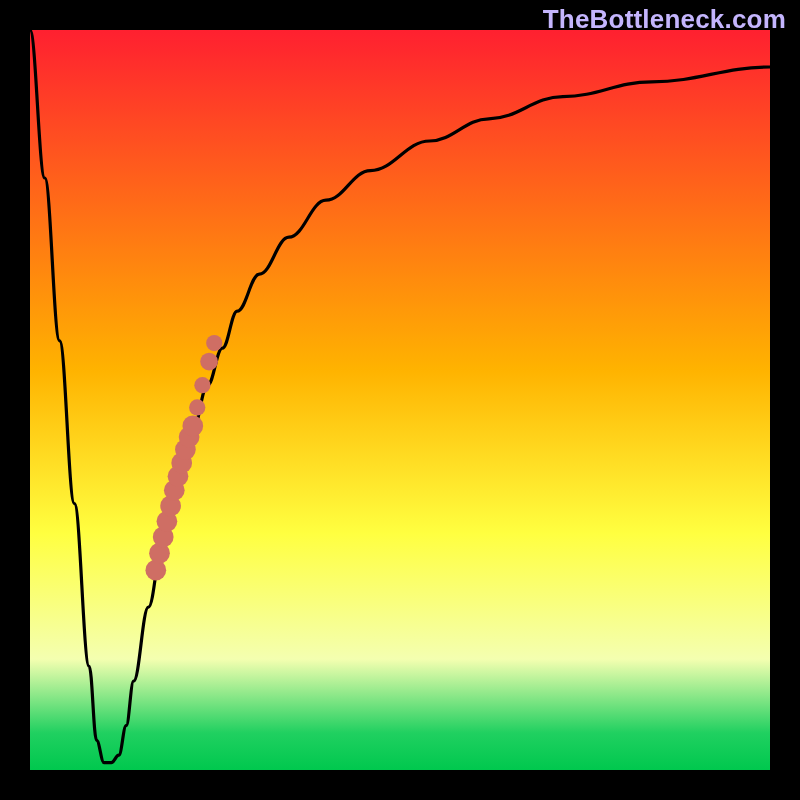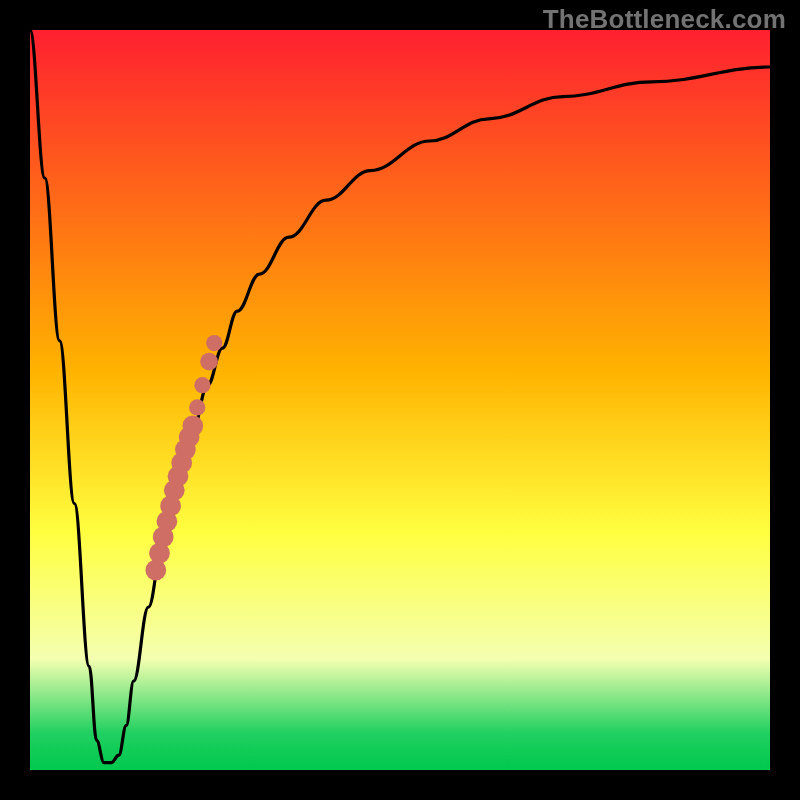--- a/index.html
+++ b/index.html
@@ -16,21 +16,21 @@
     width: 800px; height: 800px;
     background: #000;
   }
   .watermark {
     position: absolute;
     top: 4px;
     right: 14px;
     font-family: Arial, Helvetica, sans-serif;
     font-size: 26px;
     font-weight: 600;
-    color: #737373;
+    color: #c4b5fd;
     letter-spacing: 0.2px;
   }
   svg {
     position: absolute;
     left: 0;
     top: 0;
   }
 </style>
 </head>
 <body>

